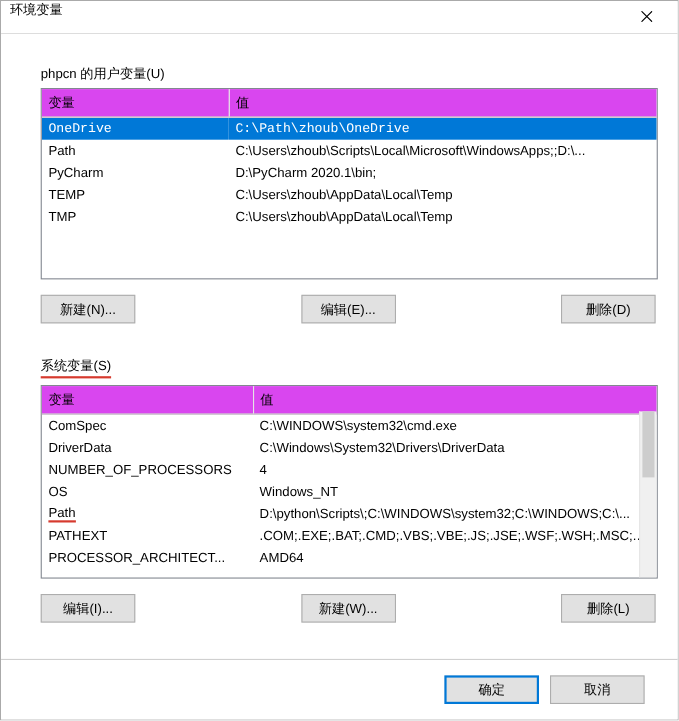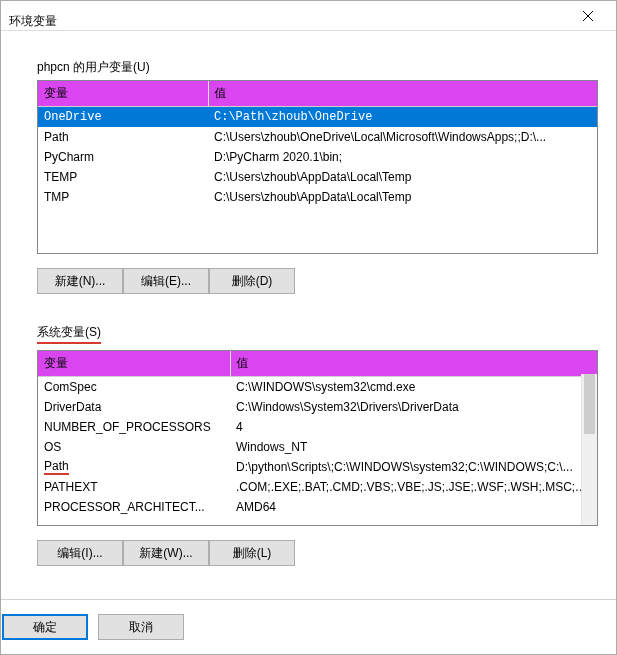--- a/index.html
+++ b/index.html
@@ -15,21 +15,21 @@
       background: #fff;
       width: 617px;
       height: 655px;
       border: 1px solid #aaa;
       display: flex;
       flex-direction: column;
     }
     .titlebar {
       height: 30px;
       display: flex;
-      align-items: flex-end;
+      align-items: flex-start;
       padding: 0 8px;
       background: #fff;
       border-bottom: 1px solid #ddd;
     }
     .titlebar .title {
       flex: 1;
       font-size: 12px;
     }
     .close-btn {
       width: 40px;
@@ -111,40 +111,40 @@
     .scrollbar-thumb {
       position: absolute;
       left: 2px;
       right: 2px;
       top: 0;
       height: 60px;
       background: #cdcdcd;
     }
     .btn-row {
       display: flex;
-      justify-content: flex-start;
+      justify-content: space-between;
       gap: 0;
       margin: 14px 2px 22px 0;
     }
     .btn-row.last { margin-bottom: 10px; }
     .btn {
       min-width: 86px;
       height: 26px;
       border: 1px solid #adadad;
       background: #e1e1e1;
       font-size: 12px;
       cursor: pointer;
       font-family: inherit;
       padding: 0 10px;
     }
     .bottom-bar {
       border-top: 1px solid #d0d0d0;
-      padding: 14px 1px;
-      display: flex;
-      justify-content: flex-start;
+      padding: 14px 30px;
+      display: flex;
+      justify-content: flex-end;
       gap: 10px;
       background: #fff;
     }
     .btn.primary {
       border: 2px solid #0078d7;
       background: #e1e1e1;
     }
     .sys-path-underline {
       display: inline-block;
       border-bottom: 2px solid #d63a2e;
@@ -179,21 +179,21 @@
             <th>值</th>
           </tr>
         </thead>
         <tbody id="user-tbody">
             <tr class="selected">
               <td>OneDrive</td>
               <td>C:\Path\zhoub\OneDrive</td>
             </tr>
             <tr>
               <td>Path</td>
-              <td>C:\Users\zhoub\OneDrive\Local\Microsoft\WindowsApps;;D:\...</td>
+              <td>C:\Users\zhoub\Scripts\Local\Microsoft\WindowsApps;;D:\...</td>
             </tr>
             <tr>
               <td>PyCharm</td>
               <td>D:\PyCharm 2020.1\bin;</td>
             </tr>
             <tr>
               <td>TEMP</td>
               <td>C:\Users\zhoub\AppData\Local\Temp</td>
             </tr>
             <tr>

